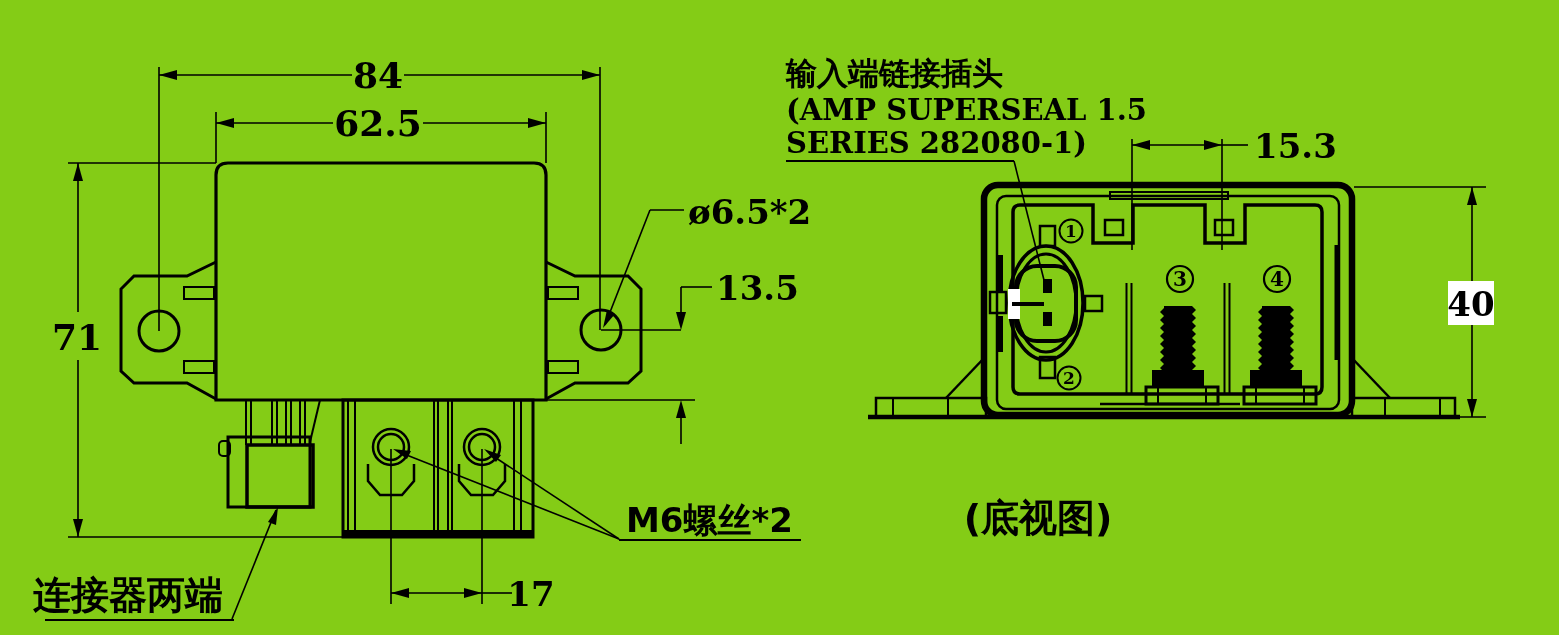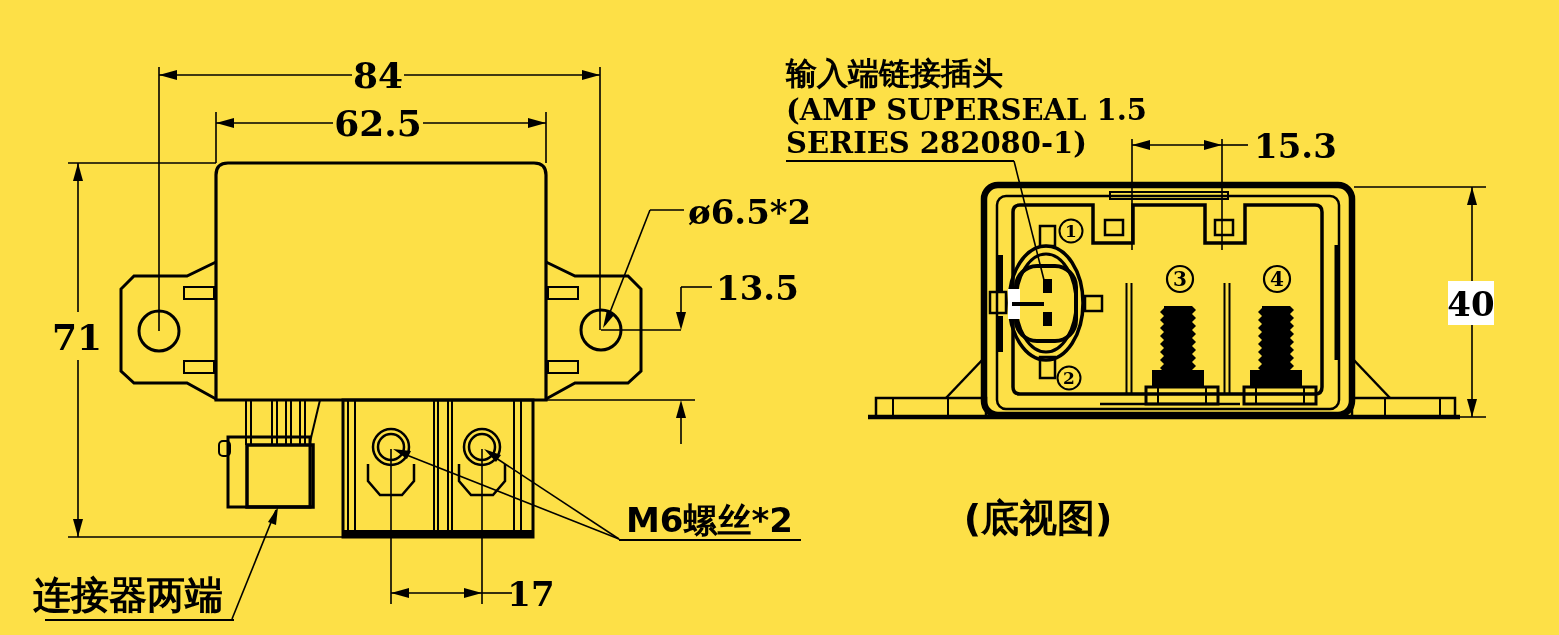--- a/index.html
+++ b/index.html
@@ -1,16 +1,16 @@
 <!DOCTYPE html>
 <html><head>
 <meta charset="utf-8">
 <style>
   html,body{margin:0;padding:0;background:#ffffff;}
-  .stage{position:relative;width:1559px;height:635px;background:#fde047;overflow:hidden;}
+  .stage{position:relative;width:1559px;height:635px;background:#84cc16;overflow:hidden;}
   svg{display:block;}
   .ln{stroke:#000;fill:none;}
   .thin{stroke:#000;stroke-width:1.6;fill:none;}
   .fillb{fill:#000;stroke:none;}
   .wh{fill:#fff;}
   text{fill:#000;}
   .num{font-family:"DejaVu Serif","Liberation Serif",serif;font-weight:700;}
   .cjk{font-family:"DejaVu Sans","Liberation Sans",sans-serif;font-weight:700;}
 </style>
 </head>

